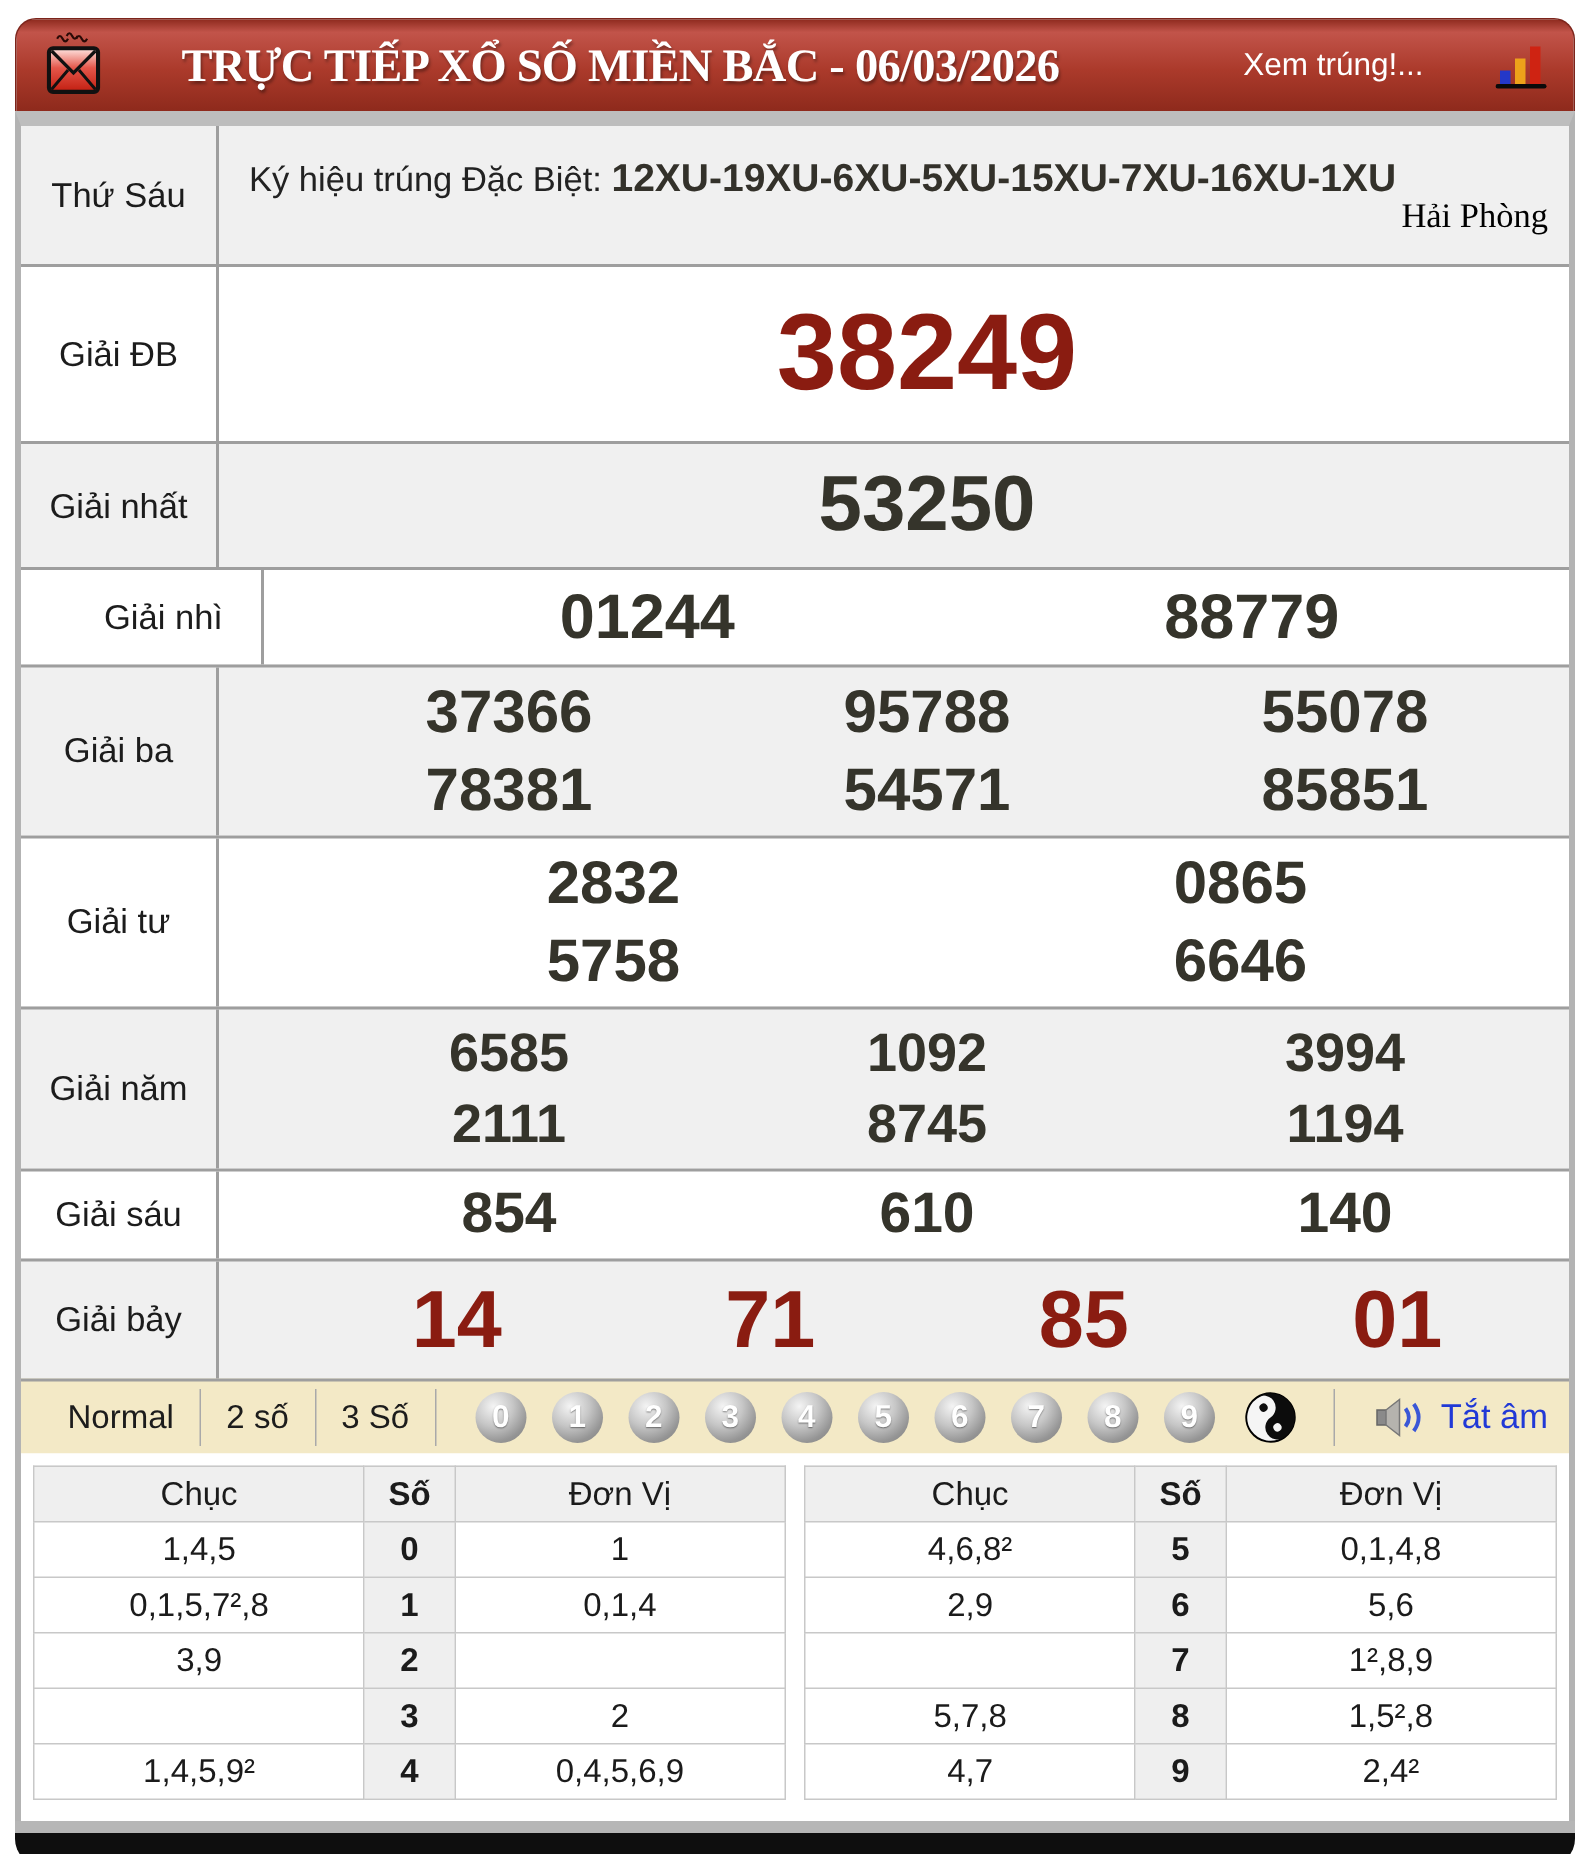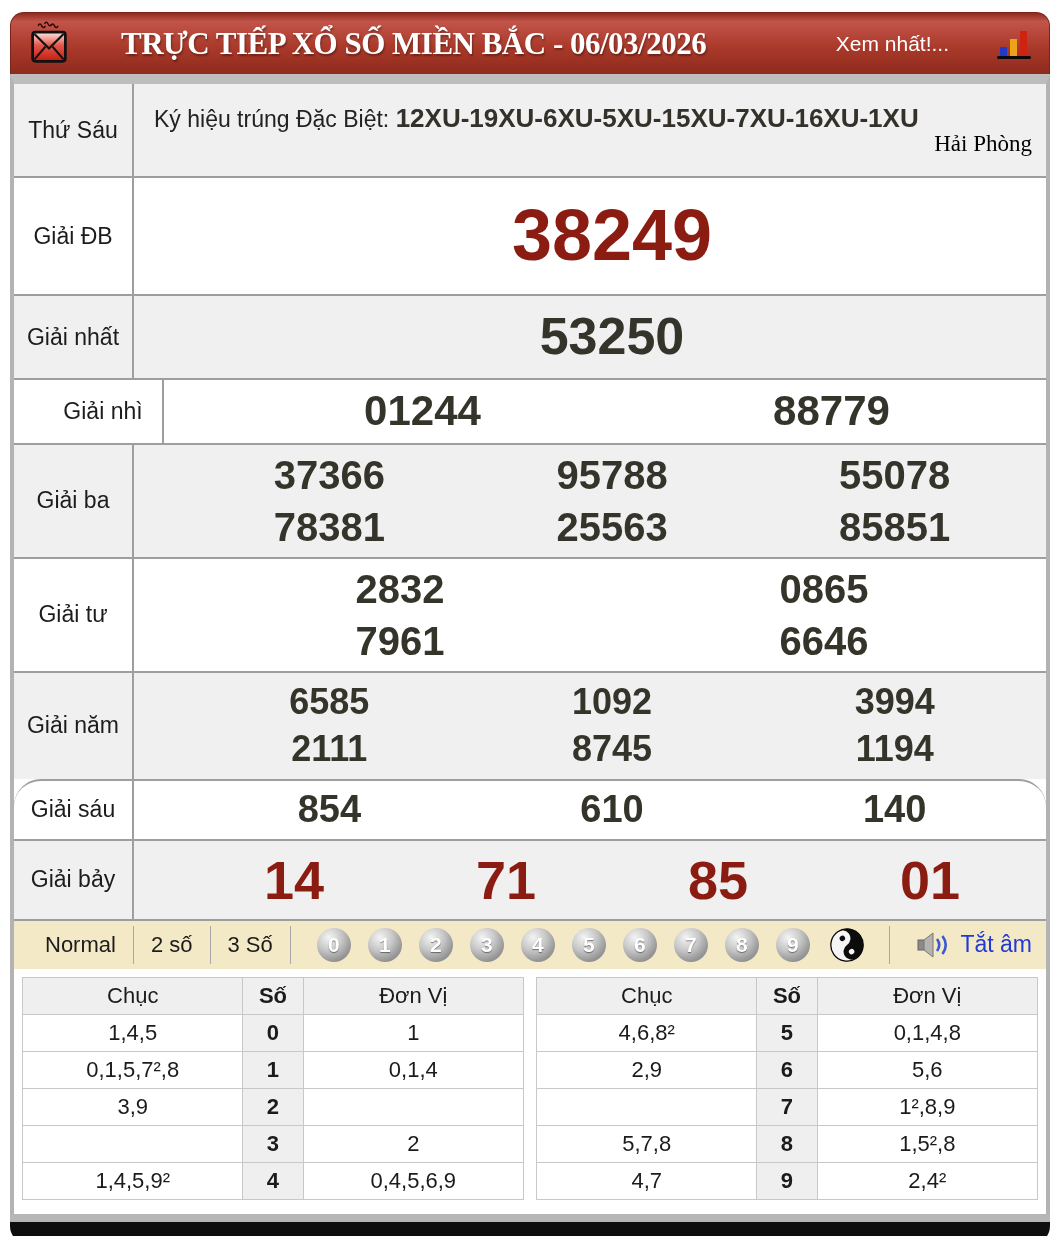--- a/index.html
+++ b/index.html
@@ -30,42 +30,42 @@
   }
   .see-more{color:#fff; font-size:21px; margin-right:14px; cursor:pointer;}
 
   
   .frame{
     border-left:4px solid var(--frame); border-right:4px solid var(--frame);
     border-top:10px solid #bdbdbd; background:#fff;
   }
   .sign-row{background:var(--rowalt); display:flex; min-height:92px;}
   .plabel{
-    width:120px; flex-shrink:0; border-right:2px solid var(--grid);
+    width:132px; flex-shrink:0; border-right:2px solid var(--grid);
     display:flex; align-items:center; justify-content:center;
     font-size:23px; color:#1c1c1c; text-align:center;
   }
   .sign-content{flex:1; position:relative; padding:10px 14px 8px 20px; font-size:23px; color:#222; line-height:1.9;}
   .sign-value{font-weight:700; font-size:26px; color:#33312a;}
   .province{
     position:absolute; right:14px; bottom:10px;
     font-family:"Liberation Serif", serif; font-size:23px; color:#000000;
   }
   .prow{display:flex; border-top:2px solid var(--grid); background:#fff;}
   .prow.alt{background:var(--rowalt);}
   .pcontent{flex:1; display:flex; flex-direction:column; justify-content:center; padding:4px 10px;margin-left:44px;}
   .pline{display:flex;}
   .pnum{flex:1; text-align:center; font-weight:700; color:var(--num); line-height:1.3;}
   .prow-0{min-height:118px;} .prow-0 .pnum{font-size:72px; color:var(--red-dark);}
   .prow-1{min-height:84px;}  .prow-1 .pnum{font-size:52px;}
   .prow-2{min-height:62px;padding-left:30px;}  .prow-2 .pnum{font-size:42px;}
   .prow-3{min-height:106px;} .prow-3 .pnum{font-size:40px;}
   .prow-4{min-height:100px;} .prow-4 .pnum{font-size:40px;}
   .prow-5{min-height:108px;} .prow-5 .pnum{font-size:36px;}
-  .prow-6{min-height:60px;border-radius:27px;}  .prow-6 .pnum{font-size:38px;}
+  .prow-6{min-height:60px;}  .prow-6 .pnum{font-size:38px;}
   .prow-7{min-height:78px;}  .prow-7 .pnum{font-size:54px; color:var(--red-dark);}
 
   
   .cbar{
     display:flex; align-items:center; background:var(--cream);
     border-top:2px solid var(--grid); min-height:48px; padding:5px 14px;
   }
   .mode{font-size:22px; color:#1c1c1c; padding:4px 17px; cursor:pointer;}
   .vsep{width:1px; height:38px; background:#a9a9a9; flex-shrink:0;}
   .balls{display:flex; gap:17px; margin:0 20px 0 26px; align-items:center;}
@@ -110,21 +110,21 @@
         </defs>
         <path d="M10 8 q2 -4 4 0 q2 4 4 0" stroke="#2a0a06" stroke-width="1.6" fill="none"></path>
         <path d="M17 6 q2 -4 4 0 q2 4 4 0" stroke="#2a0a06" stroke-width="1.6" fill="none"></path>
         <path d="M24 8 q2 -4 4 0 q2 4 4 0" stroke="#2a0a06" stroke-width="1.6" fill="none"></path>
         <rect x="4" y="15" width="36" height="32" rx="3" fill="url(#env)" stroke="#111" stroke-width="3"></rect>
         <path d="M6 17 L22 33 L38 17" stroke="#111" stroke-width="2.4" fill="none"></path>
         <path d="M6 45 L18 31 M38 45 L26 31" stroke="#111" stroke-width="2.2" fill="none"></path>
       </svg>
     </span>
     <h1 class="hdr-title">TRỰC TIẾP XỔ SỐ MIỀN BẮC - 06/03/2026</h1>
-    <span class="see-more">Xem nhất!...</span>
+    <span class="see-more">Xem trúng!...</span>
     <span style="display:inline-flex;">
       <svg width="36" height="32" viewBox="0 0 36 32">
         <rect x="3" y="19" width="7" height="9" fill="#2438c8"></rect>
         <rect x="13" y="11" width="7" height="17" fill="#eda21a"></rect>
         <rect x="23" y="3" width="7" height="25" fill="#cf2312"></rect>
         <rect x="0" y="28" width="34" height="3" rx="1.5" fill="#0a0a0a"></rect>
       </svg>
     </span>
   </div>
 
@@ -168,34 +168,34 @@
         <div class="prow prow-3 alt">
           <div class="plabel">Giải ba</div>
           <div class="pcontent">
             <div class="pline">
               <div class="pnum">37366</div>
               <div class="pnum">95788</div>
               <div class="pnum">55078</div>
             </div>
             <div class="pline">
               <div class="pnum">78381</div>
-              <div class="pnum">25563</div>
+              <div class="pnum">54571</div>
               <div class="pnum">85851</div>
             </div>
           </div>
         </div>
         <div class="prow prow-4">
           <div class="plabel">Giải tư</div>
           <div class="pcontent">
             <div class="pline">
               <div class="pnum">2832</div>
               <div class="pnum">0865</div>
             </div>
             <div class="pline">
-              <div class="pnum">7961</div>
+              <div class="pnum">5758</div>
               <div class="pnum">6646</div>
             </div>
           </div>
         </div>
         <div class="prow prow-5 alt">
           <div class="plabel">Giải năm</div>
           <div class="pcontent">
             <div class="pline">
               <div class="pnum">6585</div>
               <div class="pnum">1092</div>

